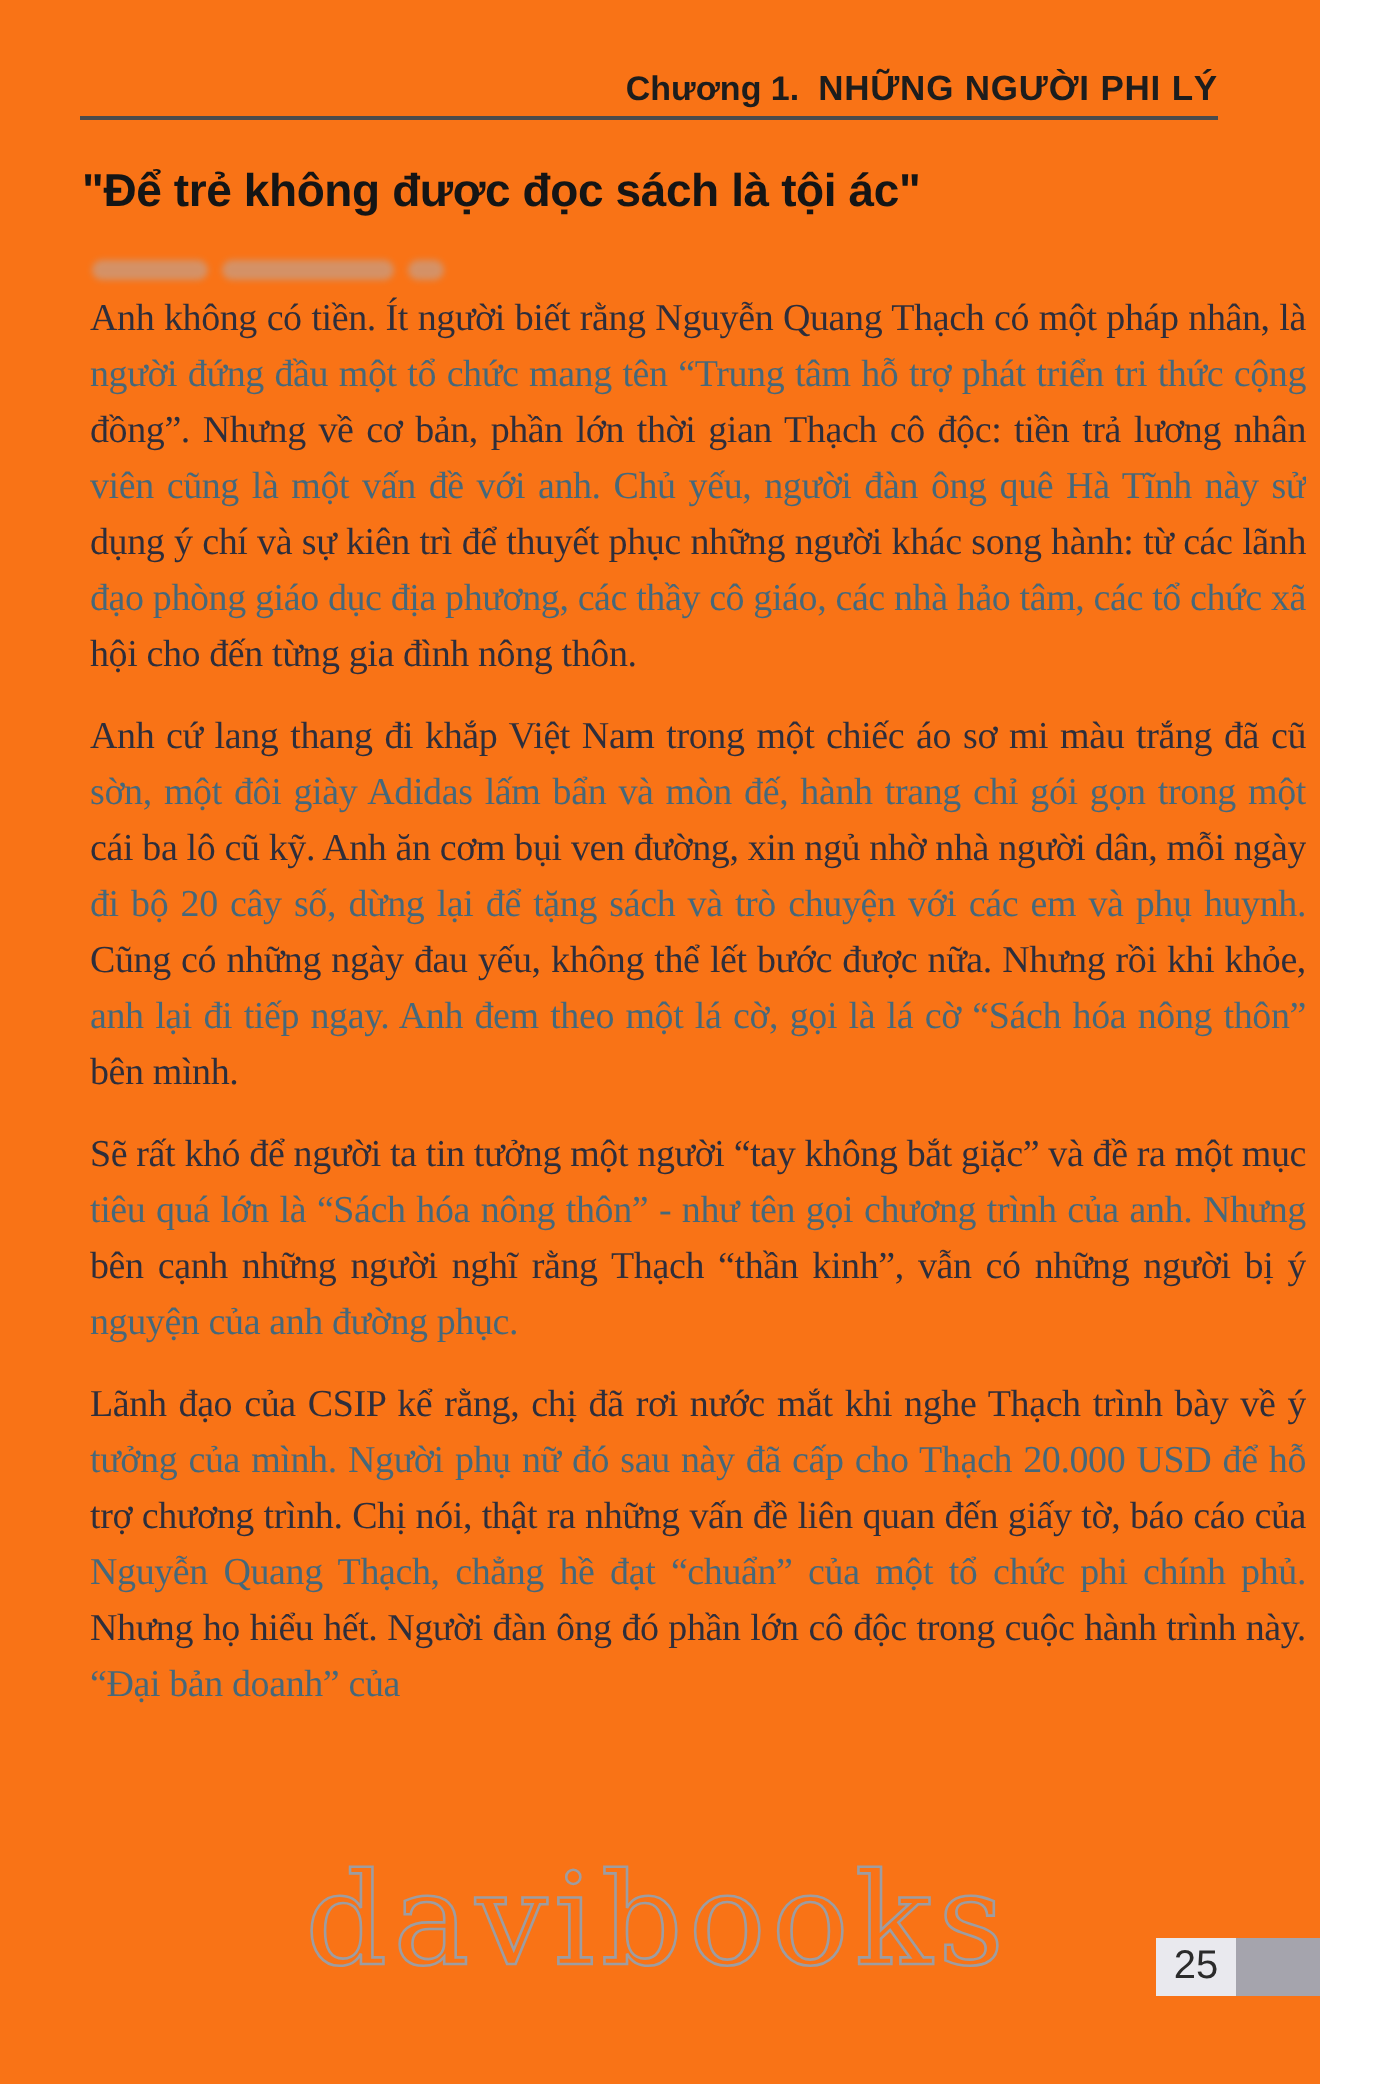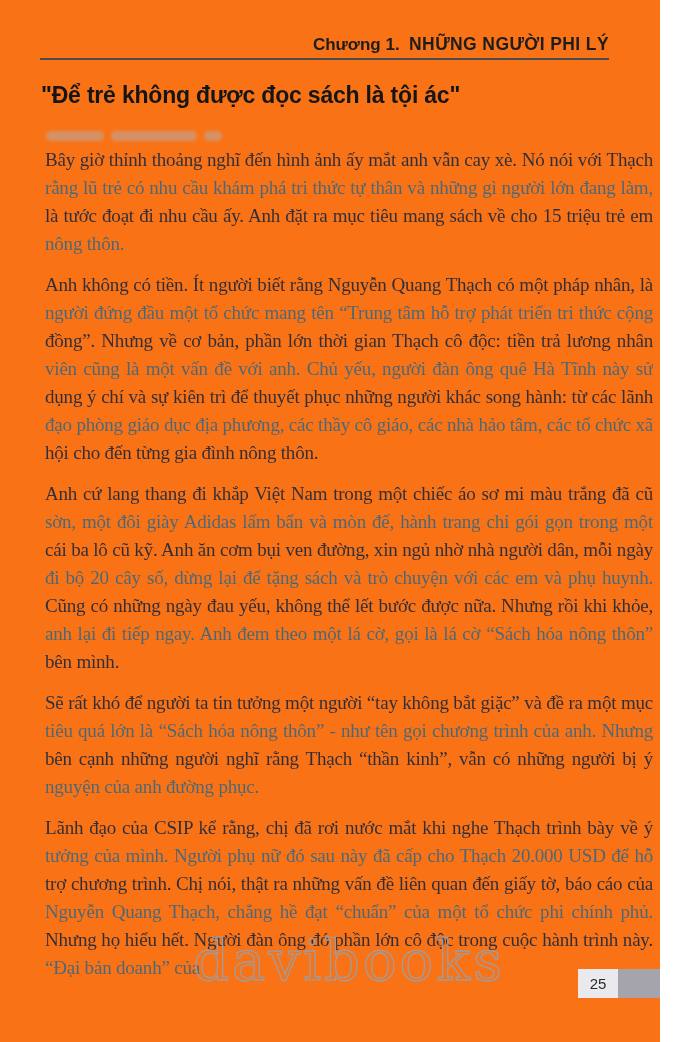--- a/index.html
+++ b/index.html
@@ -97,21 +97,21 @@
     position: absolute;
     right: 155px;
     top: 922px;
     text-align: right;
     z-index: 5;
     pointer-events: none;
     color: rgba(145,145,150,0.35);
   }
   .wm-brand {
     font-family: "DejaVu Serif", serif;
-    font-size: 56px;
+    font-size: 64px;
     line-height: 78px;
     letter-spacing: 3px;
     white-space: nowrap;
   }
   .wm-slogan {
     font-family: "Liberation Sans", sans-serif;
     font-weight: 700;
     font-size: 33px;
     line-height: 36px;
     letter-spacing: 1px;
@@ -131,21 +131,21 @@
     position: absolute;
     left: 578px;
     top: 969px;
     width: 40px;
     height: 29px;
     background: #e9e9ee;
     display: flex;
     align-items: center;
     justify-content: center;
     font-family: "Liberation Sans", sans-serif;
-    font-size: 15px;
+    font-size: 20px;
     color: #2b2b2b;
     z-index: 4;
   }
   .pgnum-bar {
     position: absolute;
     left: 618px;
     top: 969px;
     width: 82px;
     height: 29px;
     background: #a5a4ad;
@@ -162,21 +162,20 @@
     <span class="chapter-title">NHỮNG NGƯỜI PHI LÝ</span>
   </div>
 
   <h1 class="article-title">"Để trẻ không được đọc sách là tội ác"</h1>
 
   <div class="ghost-line">
     <i class="g1"></i><i class="g2"></i><i class="g3"></i>
   </div>
 
   <div class="article-body">
-    <p>Bây giờ thỉnh thoảng nghĩ đến hình ảnh ấy mắt anh vẫn cay xè. Nó nói với Thạch rằng lũ trẻ có nhu cầu khám phá tri thức tự thân và những gì người lớn đang làm, là tước đoạt đi nhu cầu ấy. Anh đặt ra mục tiêu mang sách về cho 15 triệu trẻ em nông thôn.</p>
     <p>Anh không có tiền. Ít người biết rằng Nguyễn Quang Thạch có một pháp nhân, là người đứng đầu một tổ chức mang tên “Trung tâm hỗ trợ phát triển tri thức cộng đồng”. Nhưng về cơ bản, phần lớn thời gian Thạch cô độc: tiền trả lương nhân viên cũng là một vấn đề với anh. Chủ yếu, người đàn ông quê Hà Tĩnh này sử dụng ý chí và sự kiên trì để thuyết phục những người khác song hành: từ các lãnh đạo phòng giáo dục địa phương, các thầy cô giáo, các nhà hảo tâm, các tổ chức xã hội cho đến từng gia đình nông thôn.</p>
     <p>Anh cứ lang thang đi khắp Việt Nam trong một chiếc áo sơ mi màu trắng đã cũ sờn, một đôi giày Adidas lấm bẩn và mòn đế, hành trang chỉ gói gọn trong một cái ba lô cũ kỹ. Anh ăn cơm bụi ven đường, xin ngủ nhờ nhà người dân, mỗi ngày đi bộ 20 cây số, dừng lại để tặng sách và trò chuyện với các em và phụ huynh. Cũng có những ngày đau yếu, không thể lết bước được nữa. Nhưng rồi khi khỏe, anh lại đi tiếp ngay. Anh đem theo một lá cờ, gọi là lá cờ “Sách hóa nông thôn” bên mình.</p>
     <p>Sẽ rất khó để người ta tin tưởng một người “tay không bắt giặc” và đề ra một mục tiêu quá lớn là “Sách hóa nông thôn” - như tên gọi chương trình của anh. Nhưng bên cạnh những người nghĩ rằng Thạch “thần kinh”, vẫn có những người bị ý nguyện của anh đường phục.</p>
     <p>Lãnh đạo của CSIP kể rằng, chị đã rơi nước mắt khi nghe Thạch trình bày về ý tưởng của mình. Người phụ nữ đó sau này đã cấp cho Thạch 20.000 USD để hỗ trợ chương trình. Chị nói, thật ra những vấn đề liên quan đến giấy tờ, báo cáo của Nguyễn Quang Thạch, chẳng hề đạt “chuẩn” của một tổ chức phi chính phủ. Nhưng họ hiểu hết. Người đàn ông đó phần lớn cô độc trong cuộc hành trình này. “Đại bản doanh” của</p>
   </div>
 
   <div class="watermark">
     <div class="wm-brand">davibooks</div>
   </div>
 

